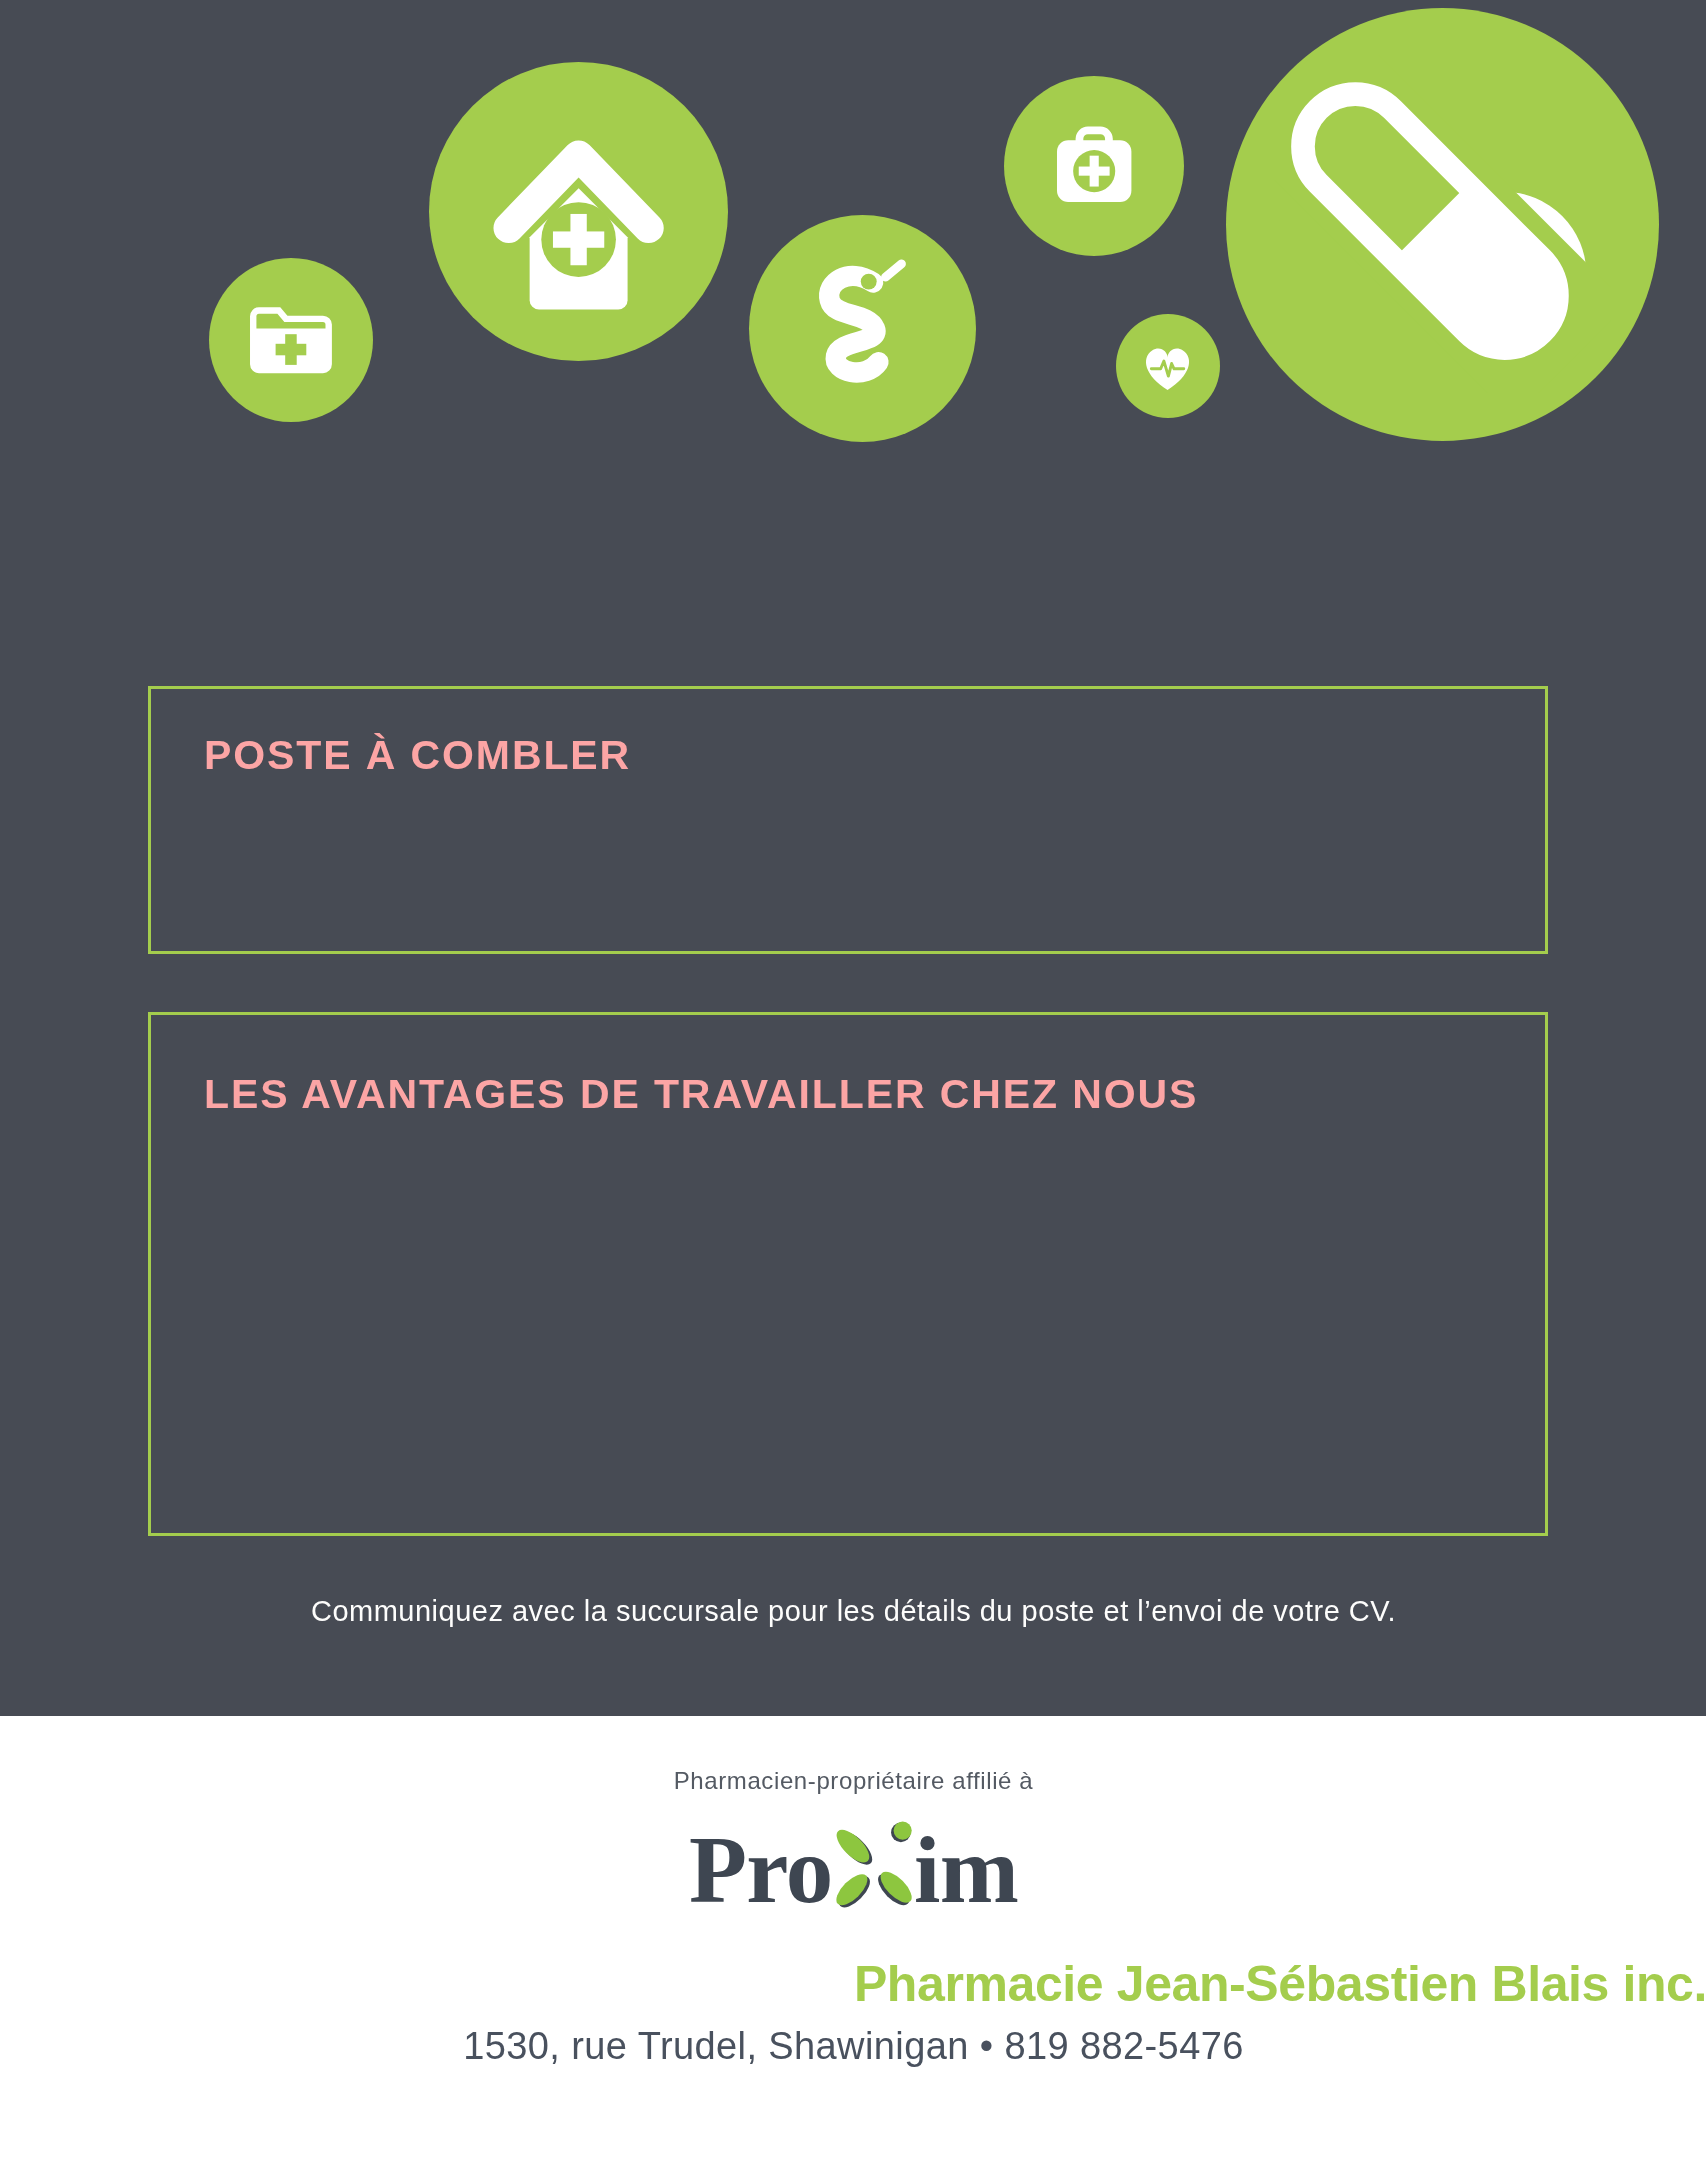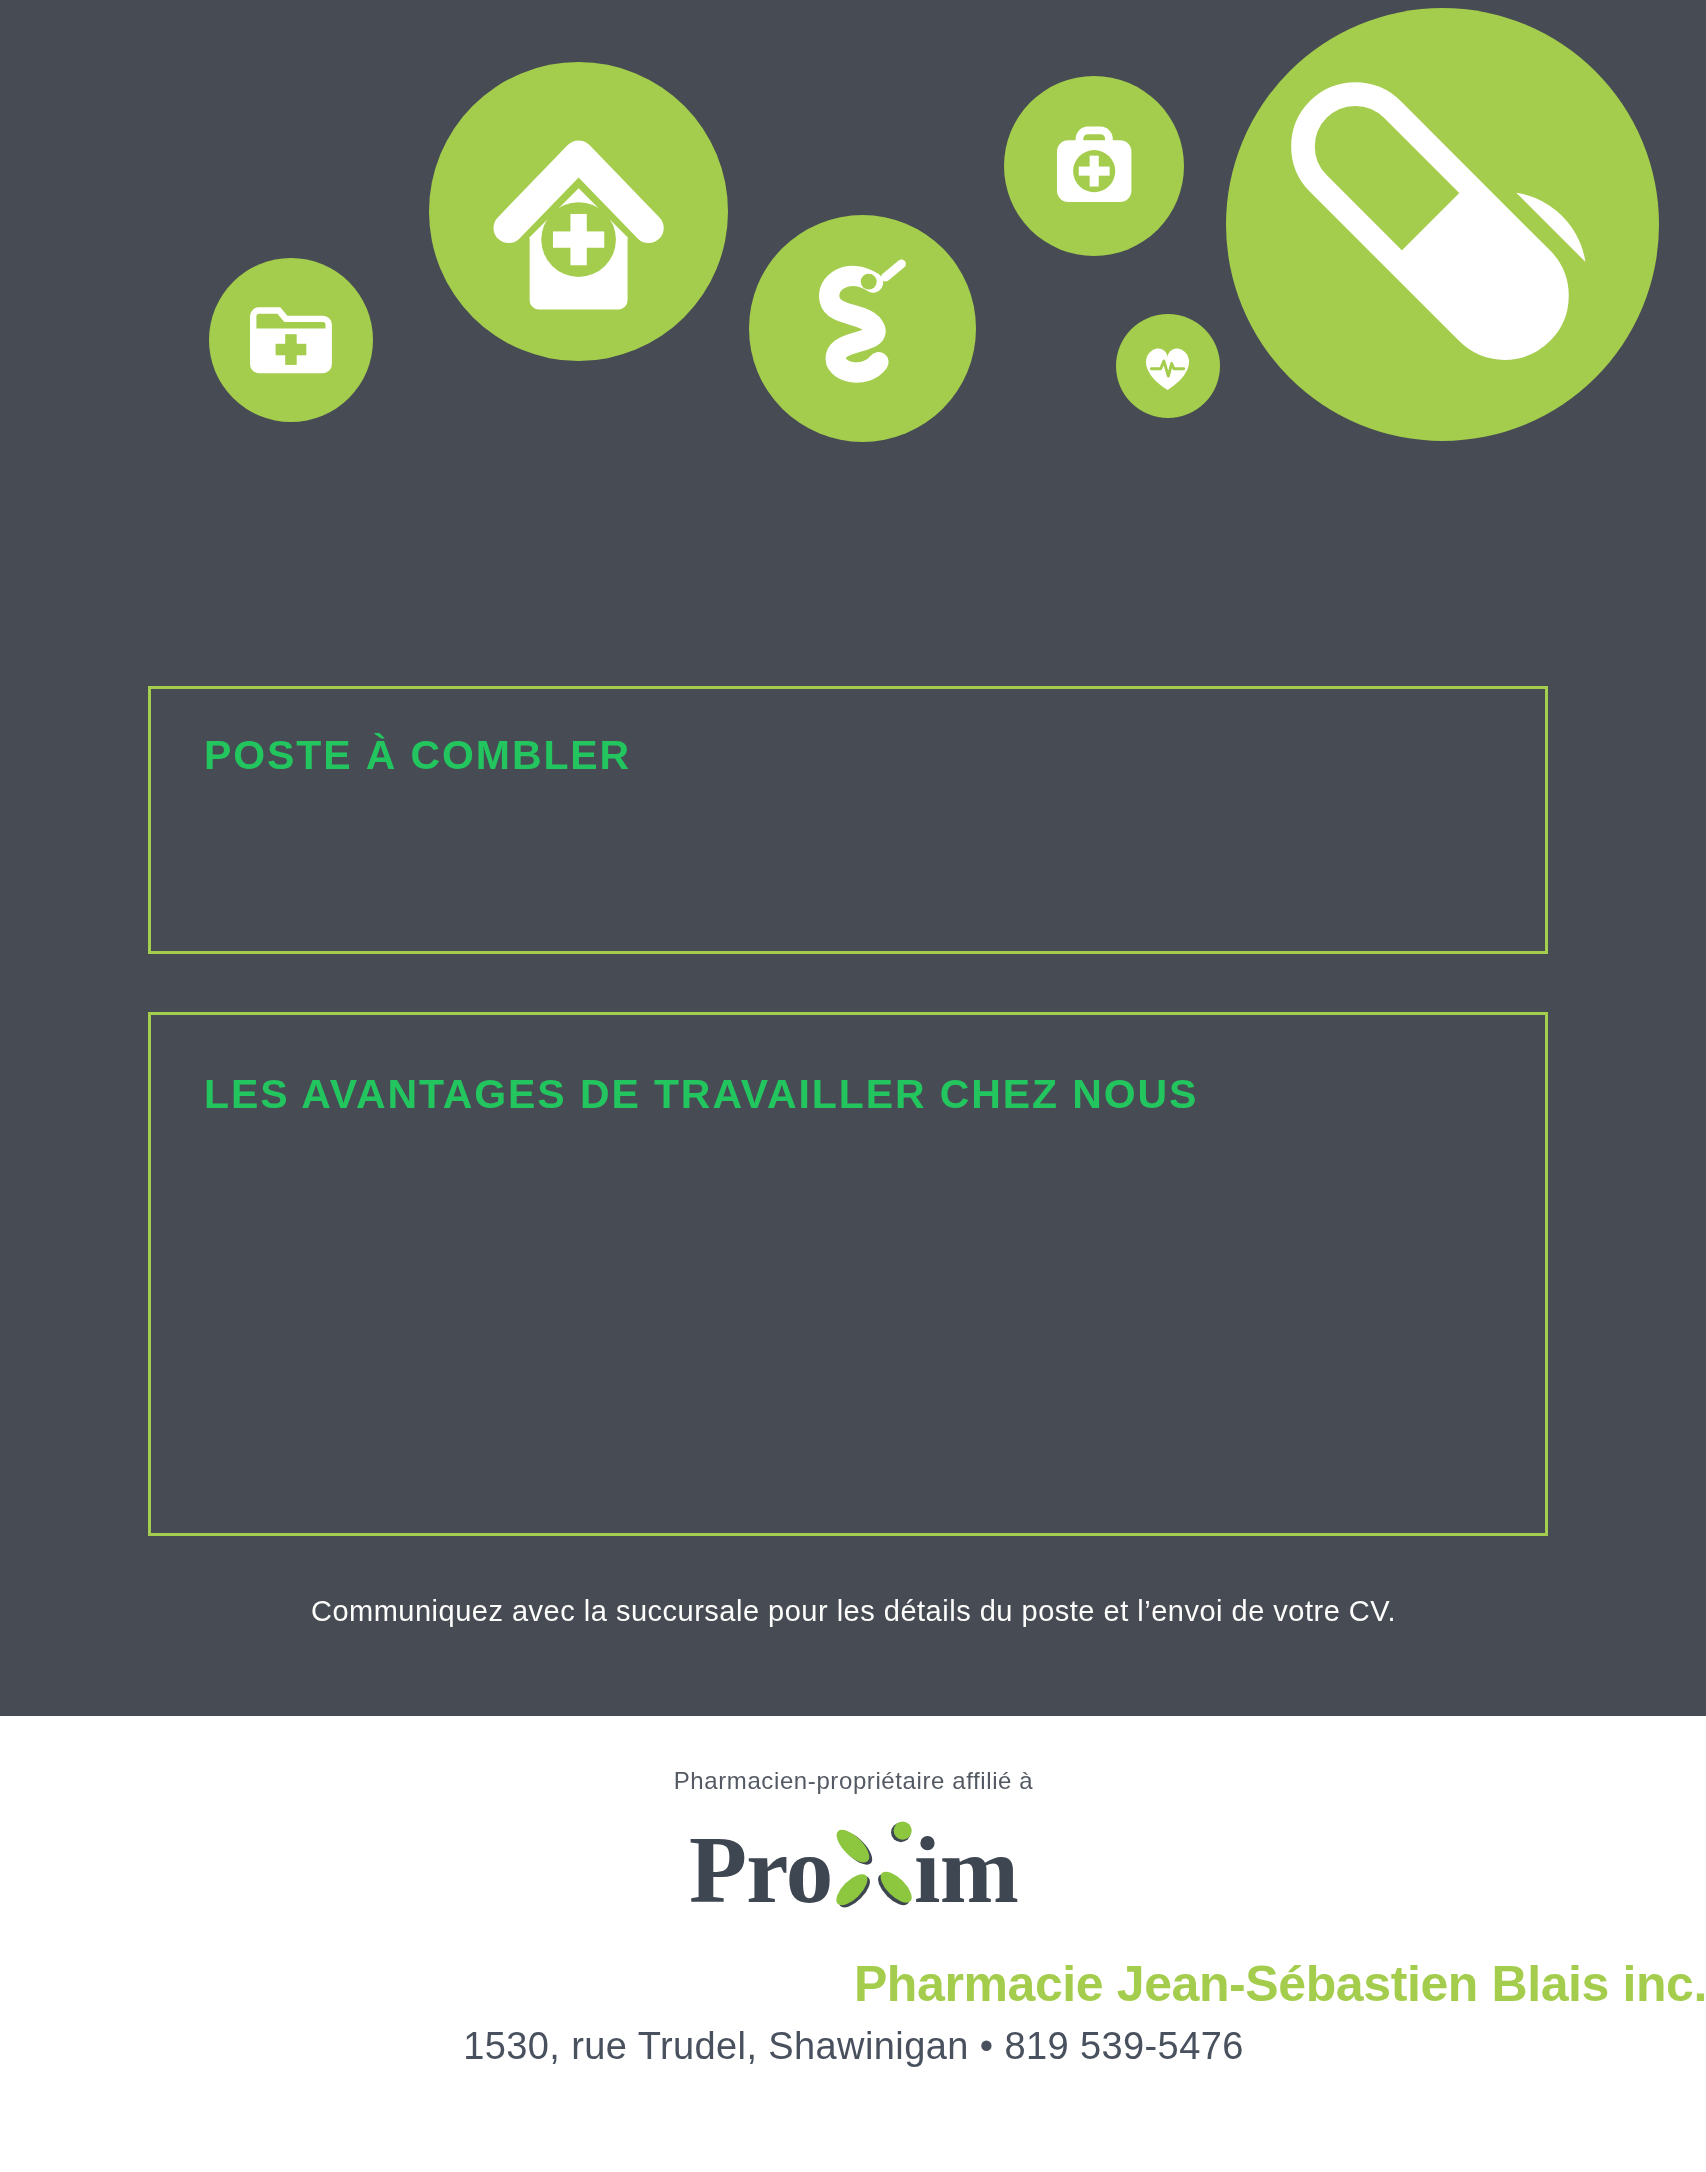--- a/index.html
+++ b/index.html
@@ -18,21 +18,21 @@
   .c-snake    { left:749px;  top:215px; width:227px; height:227px; }
   .c-firstaid { left:1004px; top:76px;  width:180px; height:180px; }
   .c-heart    { left:1116px; top:314px; width:104px; height:104px; }
   .c-pill     { left:1226px; top:7.8px;  width:433px; height:433px; }
 
   .headline { position:absolute; left:157px; top:487px; color:#ffffff; font-size:152px; font-weight:300; letter-spacing:3.1px; line-height:1; white-space:nowrap; }
 
   .fill-box { position:absolute; left:148px; width:1400px; border:3.1px solid #A4CD4D; }
   .box-position { top:686px;  height:268px; }
   .box-benefits { top:1012px; height:524px; }
-  .fill-box h2 { color:#22c55e; font-size:41px; font-weight:700; letter-spacing:1.9px; padding:43px 0 0 53px; white-space:nowrap; }
+  .fill-box h2 { color:#fca5a5; font-size:41px; font-weight:700; letter-spacing:1.9px; padding:43px 0 0 53px; white-space:nowrap; }
   .box-benefits h2 { padding-top:56px; }
 
   .contact-note { position:absolute; left:0; top:1595px; width:1707px; text-align:center; color:#fdfdfc; font-size:29px; font-weight:300; letter-spacing:0.5px; }
 
   .footer { position:absolute; left:0; top:1716px; width:1707px; height:456px; background:#ffffff; }
   .affiliation { position:absolute; left:0; top:51px; width:100%; text-align:center; color:#545A63; font-size:24px; letter-spacing:0.6px; }
 
   .logo-row { position:absolute; left:0; top:99px; width:100%; text-align:center; white-space:nowrap; }
   .logo-row .wordpart { font-family:"Liberation Serif", serif; font-weight:700; font-size:95px; color:#3E4651; letter-spacing:-0.8px; vertical-align:baseline; }
   .logo-row svg.logo-x { width:90px; height:99px; vertical-align:-14px; margin:0 -5.4px 0 -3.1px; }
@@ -128,17 +128,17 @@
 
         <ellipse cx="35" cy="103" rx="27.5" ry="12.5" transform="rotate(-45 35 103)" fill="#3E4651"></ellipse>
         <ellipse cx="31.5" cy="100" rx="27.5" ry="12.5" transform="rotate(-45 31.5 100)" fill="#8DC63F"></ellipse>
 
         <ellipse cx="89" cy="100" rx="27.5" ry="12.5" transform="rotate(45 89 100)" fill="#3E4651"></ellipse>
         <ellipse cx="92.5" cy="96.5" rx="27.5" ry="12.5" transform="rotate(45 92.5 96.5)" fill="#8DC63F"></ellipse>
       </svg><span class="wordpart">im</span>
     </div>
 
     <h3 class="pharmacy-name">Pharmacie Jean-Sébastien Blais inc.</h3>
-    <p class="address-line">1530, rue Trudel, Shawinigan • 819 539-5476</p>
+    <p class="address-line">1530, rue Trudel, Shawinigan • 819 882-5476</p>
   </div>
 
 </div>
 
 
 </body></html>

